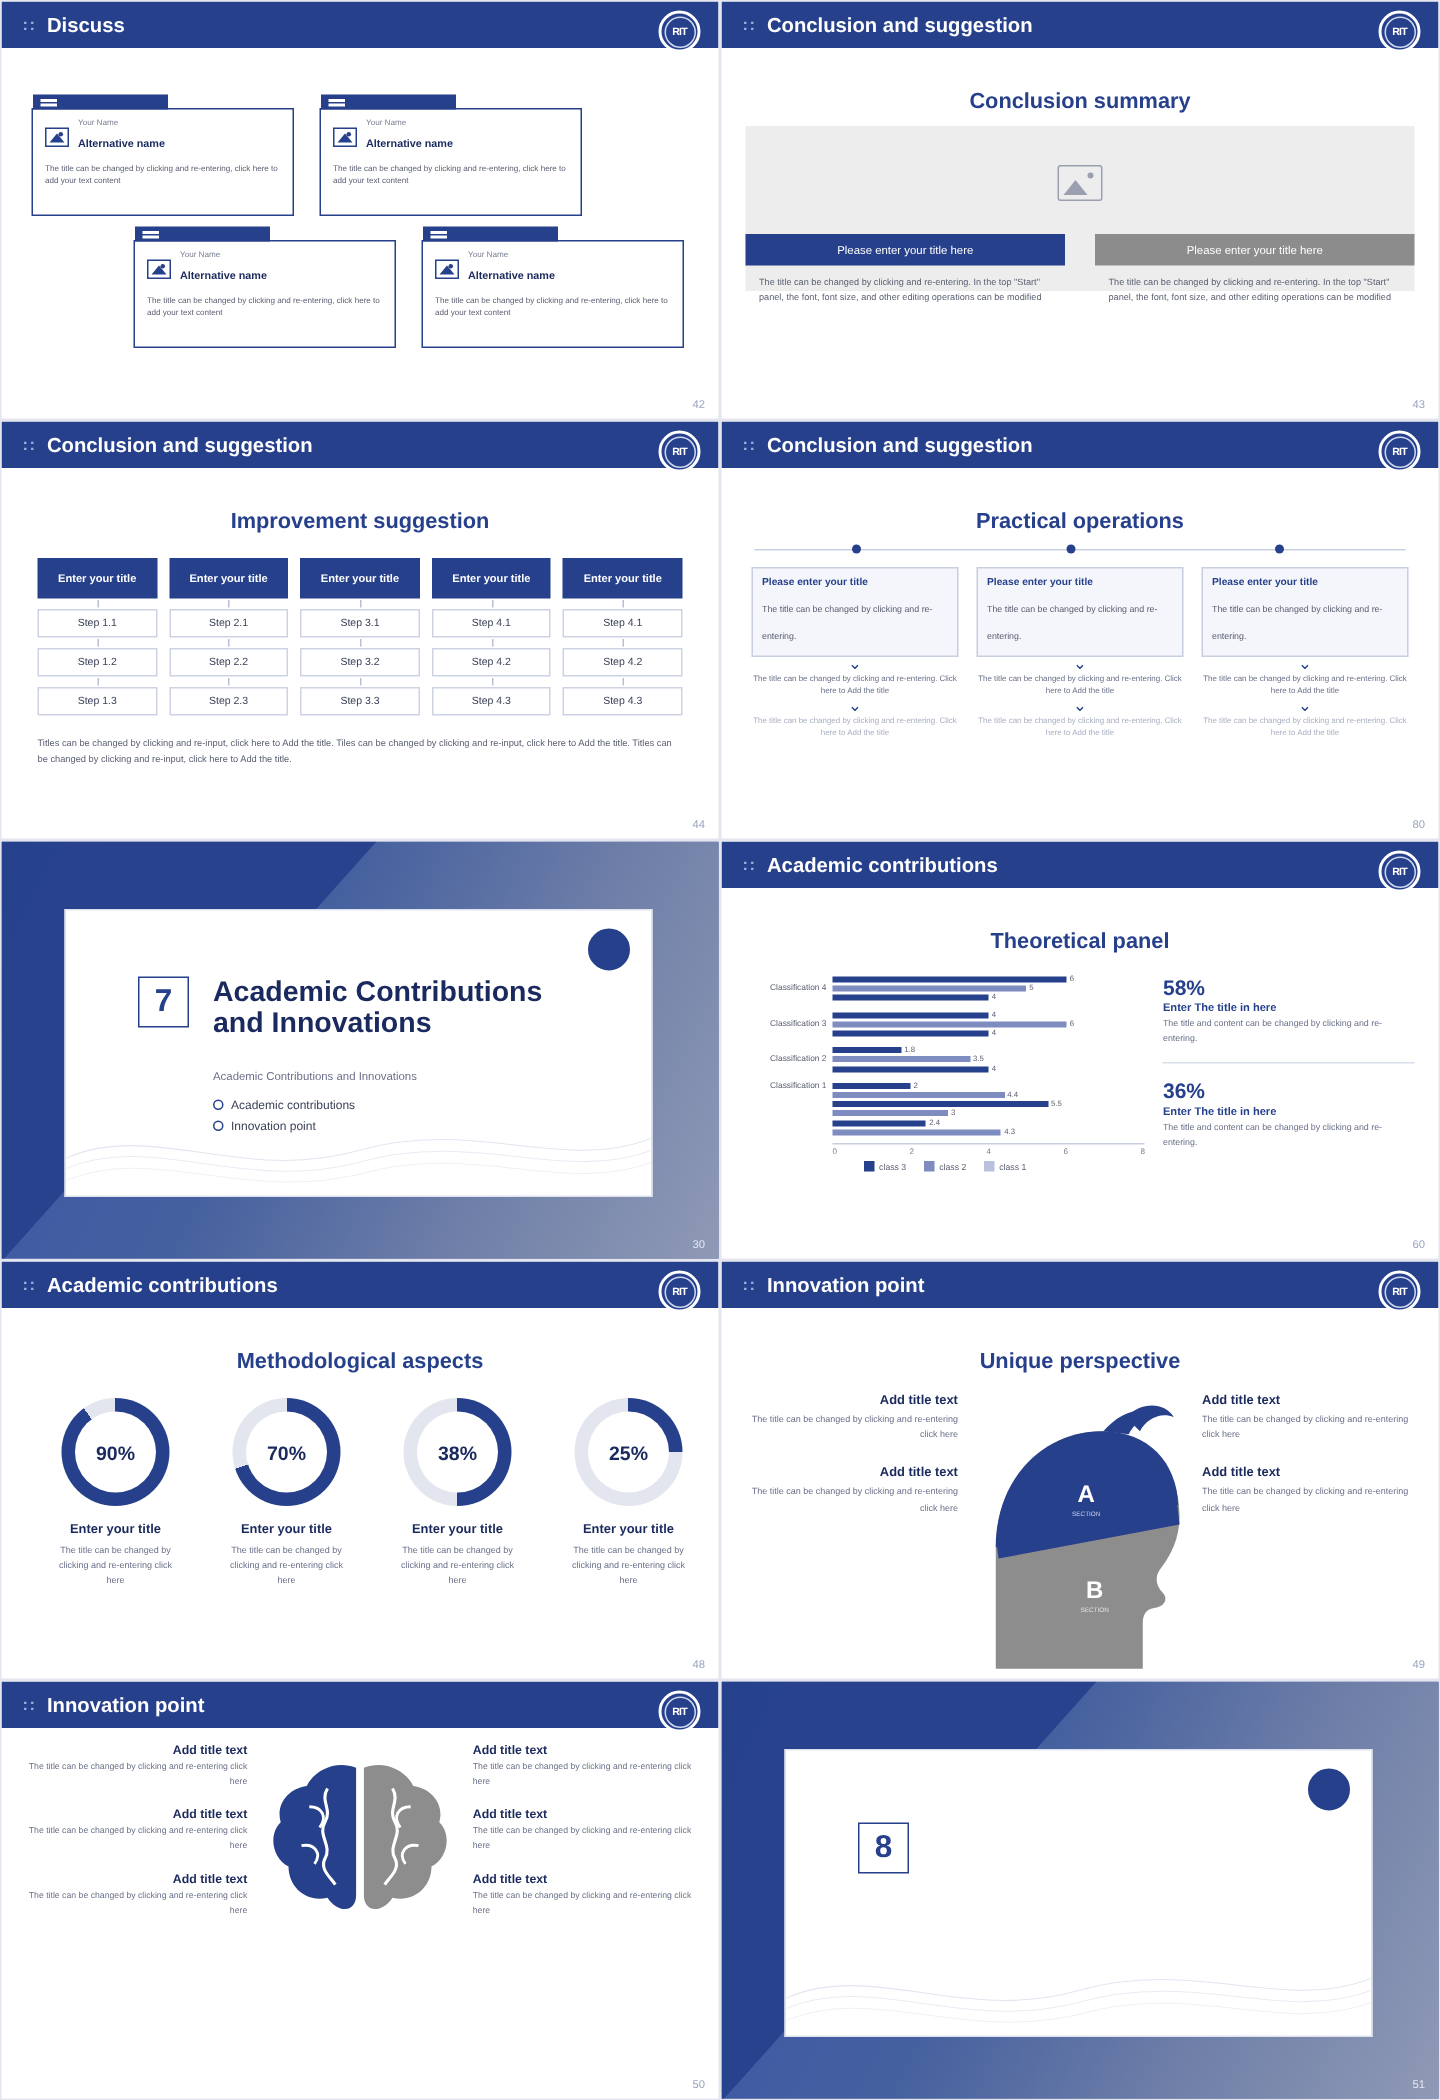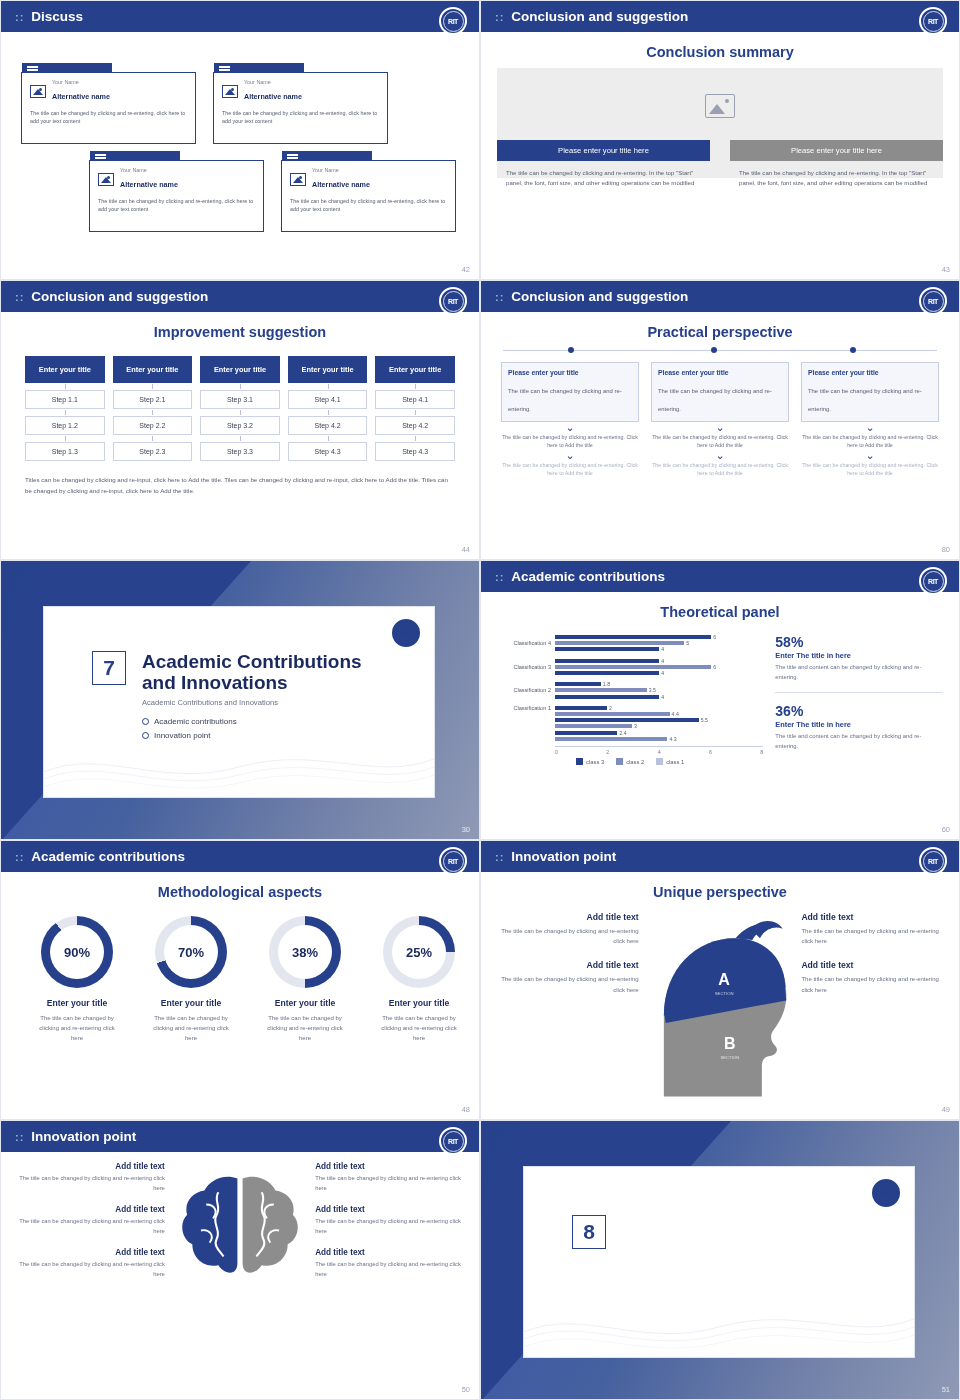--- a/index.html
+++ b/index.html
@@ -37,21 +37,21 @@
     border:2px solid #fff; background:#26408b;
     display:flex; align-items:center; justify-content:center;
   }
   .logo .inner{
     width:21px;height:21px;border-radius:50%;
     border:1px solid #cfd8ef;
     display:flex;align-items:center;justify-content:center;
     font-size:7px;color:#ffffff;font-weight:bold;letter-spacing:-0.5px;
   }
   .pg { position:absolute; right:9px; bottom:5px; font-size:7.5px; color:#9aa4bf; }
-  .stitle { text-align:center; font-size:14.5px; font-weight:bold; color:#26408b; margin-top:12px;}
+  .stitle { text-align:center; font-size:14.5px; font-weight:bold; color:#26408b; margin-top:28px;}
 
   
   .foldcard { position:absolute; border:1px solid #26408b; background:#fff; }
   .foldcard .tab {
     position:absolute; top:-10px; left:0; height:10px; width:52%;
     background:#26408b;
   }
   .foldcard .tab i{ position:absolute; background:#fff; height:1.5px; width:11px; left:5px;}
   .foldcard .ttl { font-size:5.4px; color:#7a7f92; }
   .foldcard .alt { font-size:7.2px; font-weight:bold; color:#1b2a5e; }
@@ -108,21 +108,21 @@
   .cover .card{
     position:absolute;left:42px;top:45px;width:392px;height:192px;background:#fff;
     border:1px solid #dfe3ee;
   }
   .cover .wave{position:absolute;left:0;bottom:0;width:100%;height:70px;opacity:.5;}
   .num{
     width:34px;height:34px;border:1.6px solid #26408b;display:flex;align-items:center;justify-content:center;
     font-size:21px;font-weight:bold;color:#26408b;
   }
   .covTitle{font-size:19px;font-weight:bold;color:#1b2a5e;line-height:1.12;}
-  .covSub{font-size:7.6px;color:#6a7089;margin-top:4px;}
+  .covSub{font-size:7.6px;color:#6a7089;margin-top:19px;}
   .bullet{font-size:8px;color:#3b4259;margin-top:5px;display:flex;align-items:center;gap:5px;}
   .bullet i{width:7px;height:7px;border:1.4px solid #26408b;border-radius:50%;display:inline-block;flex:none;}
 
   
   .barlabel{font-size:5.6px;color:#5b6072;text-align:right;padding-right:4px;white-space:nowrap;}
   .bar{height:4px;margin:1.1px 0;}
   .barv{font-size:5.2px;color:#5b6072;margin-left:2px;}
   .axis{font-size:5.4px;color:#7a7f92;display:flex;justify-content:space-between;}
   .lgd{display:flex;gap:12px;justify-content:center;font-size:5.8px;color:#5b6072;margin-top:3px;}
   .lgd i{width:7px;height:7px;display:inline-block;margin-right:3px;vertical-align:-1px;}
@@ -315,21 +315,21 @@
   </div>
 
   <div class="slide">
     <div class="hdr">
       <span class="dots">::</span>
       <span class="t">Conclusion and suggestion</span>
       <div class="logo">
           <div class="inner">RIT</div>
         </div>
     </div>
-    <div class="stitle">Practical perspective</div>
+    <div class="stitle">Practical operations</div>
 
     <div class="tlbar">
       <div class="ln"></div>
       <div class="dot" style="left:15%"></div>
       <div class="dot" style="left:48%"></div>
       <div class="dot" style="left:80%"></div>
     </div>
 
     <div style="display:flex;gap:12px;padding:4px 20px 0 20px;">
       <div style="flex:1">

